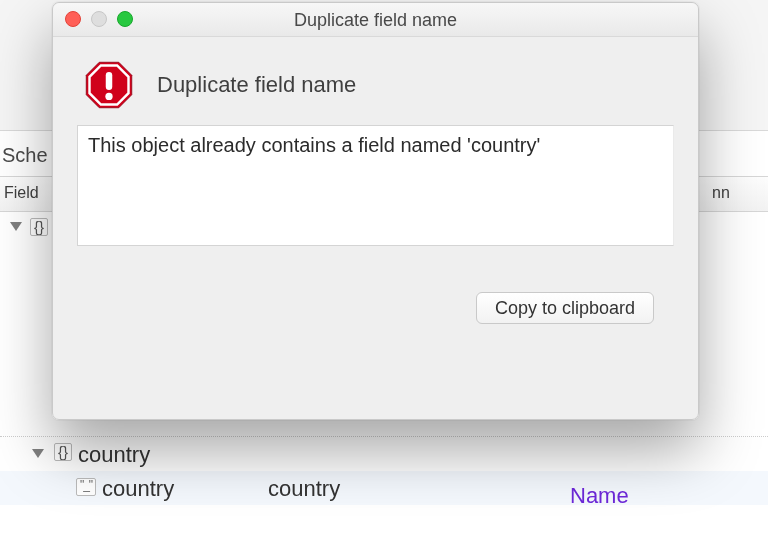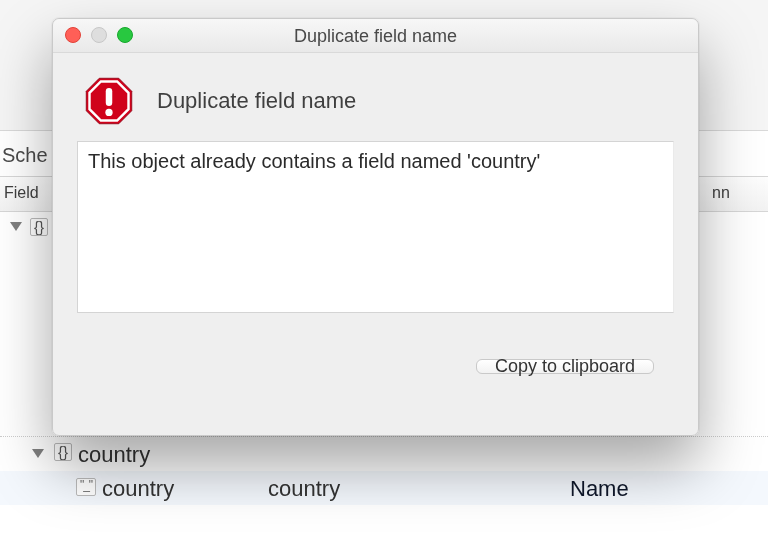--- a/index.html
+++ b/index.html
@@ -53,21 +53,21 @@
   .quote-icon {
     display:inline-block; width:20px;height:18px;
     font-size:12px; color:#666; position:absolute;
     border:1px solid #bbb; border-radius:2px; background:#fff;
     text-align:center; line-height:13px; letter-spacing:-1px;
   }
 
   
   .dialog {
     position:absolute;
-    left:52px; top:18px; width:647px; height:418px;
+    left:52px; top:2px; width:647px; height:418px;
     border:1px solid #c9c9c9;
     border-radius:7px;
     background: linear-gradient(#efefef,#efefef);
     box-shadow: 0 30px 60px rgba(0,0,0,0.35), 0 0 0 1px rgba(0,0,0,0.03);
   }
   .titlebar {
     height:34px; position:relative;
     border-bottom:1px solid #d9d9d9;
     border-radius:7px 7px 0 0;
     background: linear-gradient(#f7f7f7,#e9e9e9);
@@ -88,37 +88,37 @@
   }
   .dlg-body { padding:22px 24px 18px 24px; }
   .msg-row { display:flex; align-items:center; gap:22px; margin-bottom:14px; padding-left:6px;}
   .stop-sign {
     width:52px; height:52px; position:relative;
     flex:0 0 52px;
   }
   .stop-sign svg { width:52px; height:52px; display:block;}
   .msg-title { font-size:22px; color:#3f3f3f; }
   .msg-textarea {
-    width:100%; height:172px;
+    width:100%; height:121px;
     background:#ffffff;
     border:1px solid #d4d4d4;
     border-right:1px solid #eaeaea;
     padding:8px 10px;
     font-size:20px; color:#2b2b2b;
     overflow-y:auto;
     position:relative;
   }
   .msg-textarea::-webkit-scrollbar{width:18px;}
   .btn-row {
     display:flex; gap:30px; justify-content:flex-end;
     margin-top:46px;
     padding-right:20px;
   }
   .btn {
-    height:15px; border-radius:6px; font-size:18px;
+    height:32px; border-radius:6px; font-size:18px;
     padding: 0 18px; min-width:160px;
     display:flex; align-items:center; justify-content:center;
     cursor:pointer;
     border:1px solid #c9c9c9;
     background:linear-gradient(#ffffff,#f2f2f2);
     color:#333;
   }
   .btn.primary {
     min-width:150px;
     background:linear-gradient(#6fb3ff,#2a82f0);
@@ -143,21 +143,21 @@
 <div class="bg-bottom">
   <div class="bg-bottom-row1">
     <span class="bg-disclosure" style="left:32px; top:12px;"></span>
     <span class="bg-braces-icon" style="left:54px; top:6px;">{}</span>
     <span style="position:absolute; left:78px; top:5px; font-size:22px; color:#333;">country</span>
   </div>
   <div class="bg-bottom-row2">
     <span class="quote-icon" style="left:76px; top:7px;">"_"</span>
     <span style="position:absolute; left:102px; top:5px; font-size:22px; color:#333;">country</span>
     <span style="position:absolute; left:268px; top:5px; font-size:22px; color:#333;">country</span>
-    <span style="position:absolute; left:570px; top:5px; font-size:22px; color:#0f172a;">Name</span>
+    <span style="position:absolute; left:570px; top:12px; font-size:22px; color:#6d28d9;">Name</span>
   </div>
 </div>
 
 <div class="dialog">
   <div class="titlebar">
     <div class="traffic">
       <div class="tl red"></div>
       <div class="tl yel"></div>
       <div class="tl grn"></div>
     </div>

